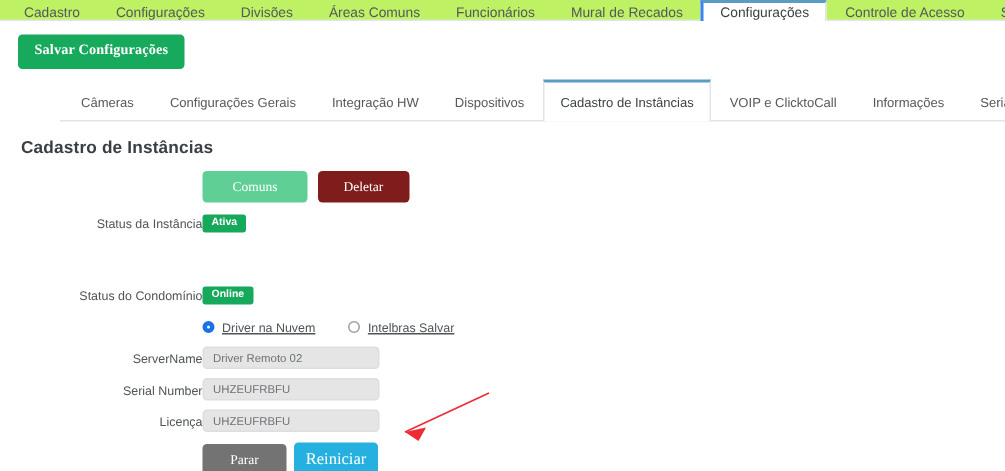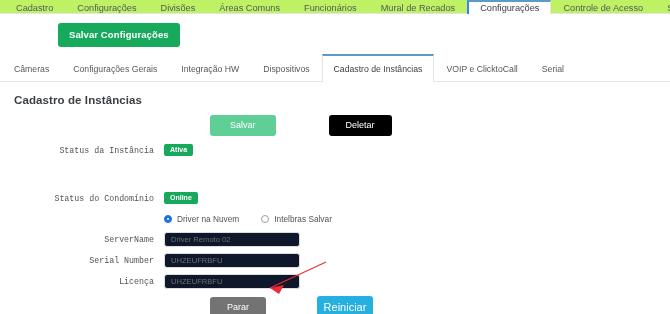--- a/index.html
+++ b/index.html
@@ -51,43 +51,43 @@
   }
 
   
   .action-row {
     padding: 9px 0 7px 12px;
   }
   .btn {
     display: inline-block;
     border: none;
     border-radius: 3px;
-    font-family: Liberation Sans, sans-serif;
+    font-family: Liberation Serif, serif;
     color: #ffffff;
     cursor: pointer;
     text-align: center;
     box-sizing: border-box;
-    margin-left: 46px;
   }
   .btn-save-config {
     background: #17a95c;
     font-size: 9.5px;
     padding: 6px 11px 7px;
     font-weight: bold;
     letter-spacing: .1px;
   }
 
   
   .subnav {
     display: flex;
     align-items: stretch;
     height: 28px;
     border-bottom: 1px solid #e2e4e6;
     padding-left: 2px;
     box-sizing: border-box;
+    margin-left: 40px;
   }
   .subnav .nav-item {
     display: flex;
     align-items: center;
     padding: 0 11px;
     font-size: 8.7px;
     color: #55595c;
     white-space: nowrap;
     box-sizing: border-box;
     border-top: 2px solid transparent;
@@ -117,62 +117,61 @@
   
   .form-area {
     padding-top: 9px;
   }
   .form-row {
     display: flex;
     align-items: center;
     margin-bottom: 6px;
   }
   .form-label {
-    width: 164px;
+    width: 135px;
     text-align: right;
     font-size: 8.3px;
     color: #4f5457;
-    padding-right: 10px;
     box-sizing: border-box;
     white-space: nowrap;
-    font-family: Liberation Mono, monospace;
   }
   .form-control {
     display: flex;
     align-items: center;
   }
 
   .btn-salvar {
     background: #5fcf95;
     font-size: 9px;
     padding: 5px 20px 6px;
     margin-right: 7px;
   }
   .btn-deletar {
-    background: #000000;
+    background: #7f1d1d;
     font-size: 9px;
     padding: 5px 17px 6px;
   }
 
   .badge {
     display: inline-block;
     background: #16a95b;
     color: #ffffff;
     font-size: 7px;
     font-weight: bold;
     border-radius: 2px;
     padding: 2px 6px 3px;
     line-height: 1;
   }
 
   .radio-group {
     display: flex;
     align-items: center;
     font-size: 8.3px;
     color: #4f5457;
+    text-decoration: underline;
   }
   .radio-opt {
     display: flex;
     align-items: center;
     margin-right: 22px;
     cursor: pointer;
     white-space: nowrap;
   }
   .radio-opt:last-child { margin-right: 0; }
   .radio-mark {
@@ -193,23 +192,23 @@
   .radio-opt.selected .radio-mark::after {
     content: "";
     position: absolute;
     top: 2px; left: 2px;
     width: 2px; height: 2px;
     border-radius: 50%;
     background: #ffffff;
   }
 
   .text-input {
-    width: 136px;
+    width: 118px;
     height: 15px;
-    background: #0f172a;
+    background: #e5e5e5;
     border: 1px solid #dedede;
     border-radius: 3px;
     font-family: "Liberation Sans", sans-serif;
     font-size: 7.6px;
     color: #6d7276;
     padding: 0 6px;
     box-sizing: border-box;
     outline: none;
   }
 
@@ -287,33 +286,36 @@
   <div class="nav-item">
       <span>Dispositivos</span>
     </div>
   <div class="nav-item active">
       <span>Cadastro de Instâncias</span>
     </div>
   <div class="nav-item">
       <span>VOIP e ClicktoCall</span>
     </div>
   <div class="nav-item">
+      <span>Informações</span>
+    </div>
+  <div class="nav-item">
       <span>Serial</span>
     </div>
   <div class="nav-item"></div>
 </div>
 
 <div class="page-title">Cadastro de Instâncias</div>
 
 <div class="form-area">
 
   <div class="form-row">
     <div class="form-label"></div>
     <div class="form-control">
-      <button class="btn btn-salvar">Salvar</button>
+      <button class="btn btn-salvar">Comuns</button>
       <button class="btn btn-deletar">Deletar</button>
     </div>
   </div>
 
   <div class="form-row" style="margin-top:8px;">
     <div class="form-label">Status da Instância</div>
     <div class="form-control">
       <span class="badge">Ativa</span>
     </div>
   </div>

